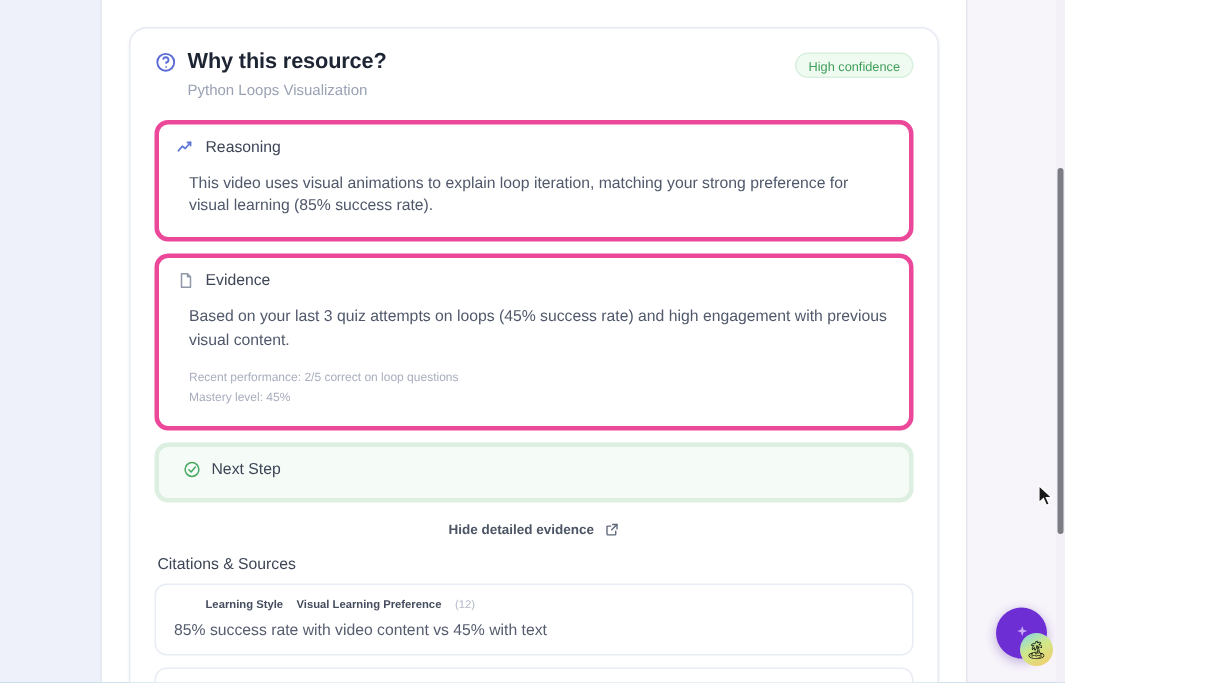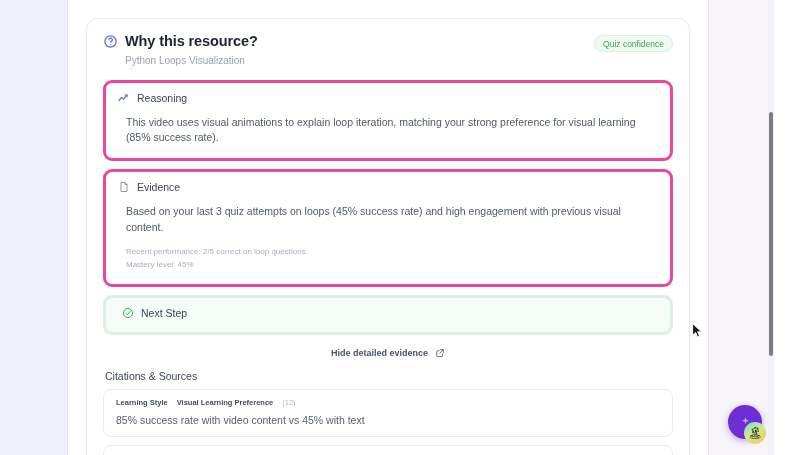--- a/index.html
+++ b/index.html
@@ -7,21 +7,21 @@
   html, body {
     width: 806px;
     height: 455px;
     overflow: hidden;
     font-family: "Liberation Sans", sans-serif;
     background: #ffffff;
   }
 
   .app {
     position: relative;
-    width: 774px;
+    width: 710px;
     height: 455px;
     display: flex;
     background: #0369a1;
   }
 
   
   .left-rail {
     width: 68px;
     height: 455px;
     background: #eef1f9;
@@ -186,20 +186,21 @@
     border-radius: 8px;
     padding: 8px 12px 9px 12px;
     margin-bottom: 8px;
     background: #ffffff;
   }
 
   .cit-tags {
     display: flex;
     align-items: baseline;
     gap: 9px;
+    margin-left: 21px;
   }
 
   .cit-kind {
     font-size: 7.5px;
     font-weight: bold;
     color: #444c5d;
   }
   .cit-name {
     font-size: 7.5px;
     font-weight: bold;
@@ -307,21 +308,21 @@
                 <svg class="q-icon" viewBox="0 0 24 24" fill="none" stroke="currentColor" stroke-width="2">
                   <circle cx="12" cy="12" r="9"></circle>
                   <path d="M9.3 9.2a2.8 2.8 0 1 1 3.2 3.1v1.4"></path>
                   <circle cx="12.4" cy="17" r="0.9" fill="currentColor" stroke="none"></circle>
                 </svg>
               </span>
               <span class="card-title">Why this resource?</span>
             </div>
             <div class="card-sub">Python Loops Visualization</div>
           </div>
-          <div class="badge">Quiz confidence</div>
+          <div class="badge">High confidence</div>
         </div>
 
         <div class="blocks">
 
           <div class="block">
             <div class="block-head">
               <span>
                 <svg class="block-ico blue" viewBox="0 0 24 24" fill="none" stroke="currentColor" stroke-width="2.4" stroke-linecap="round" stroke-linejoin="round">
                   <polyline points="2,17 7,11 11,14 18,6"></polyline>
                   <polyline points="14,6 18,6 18,10"></polyline>

